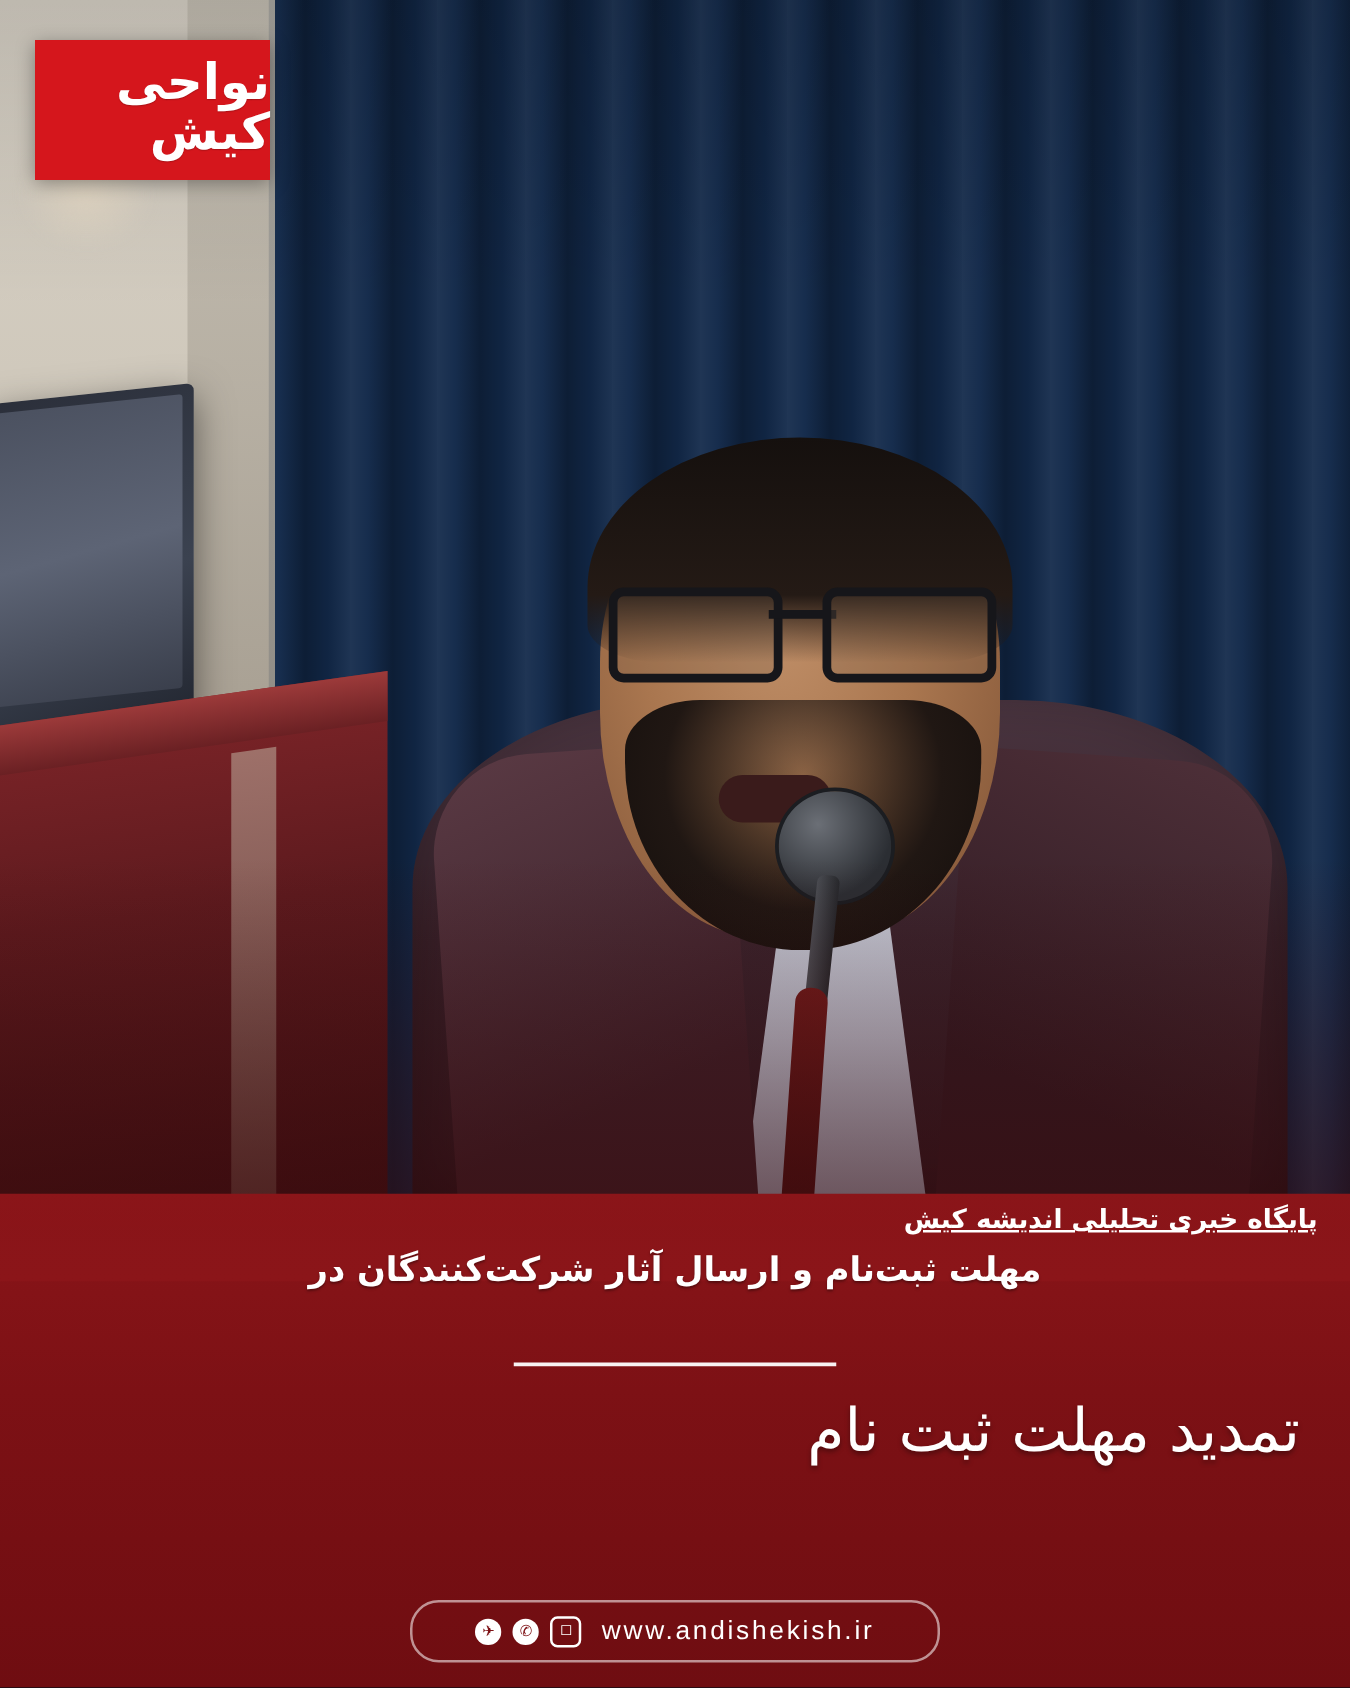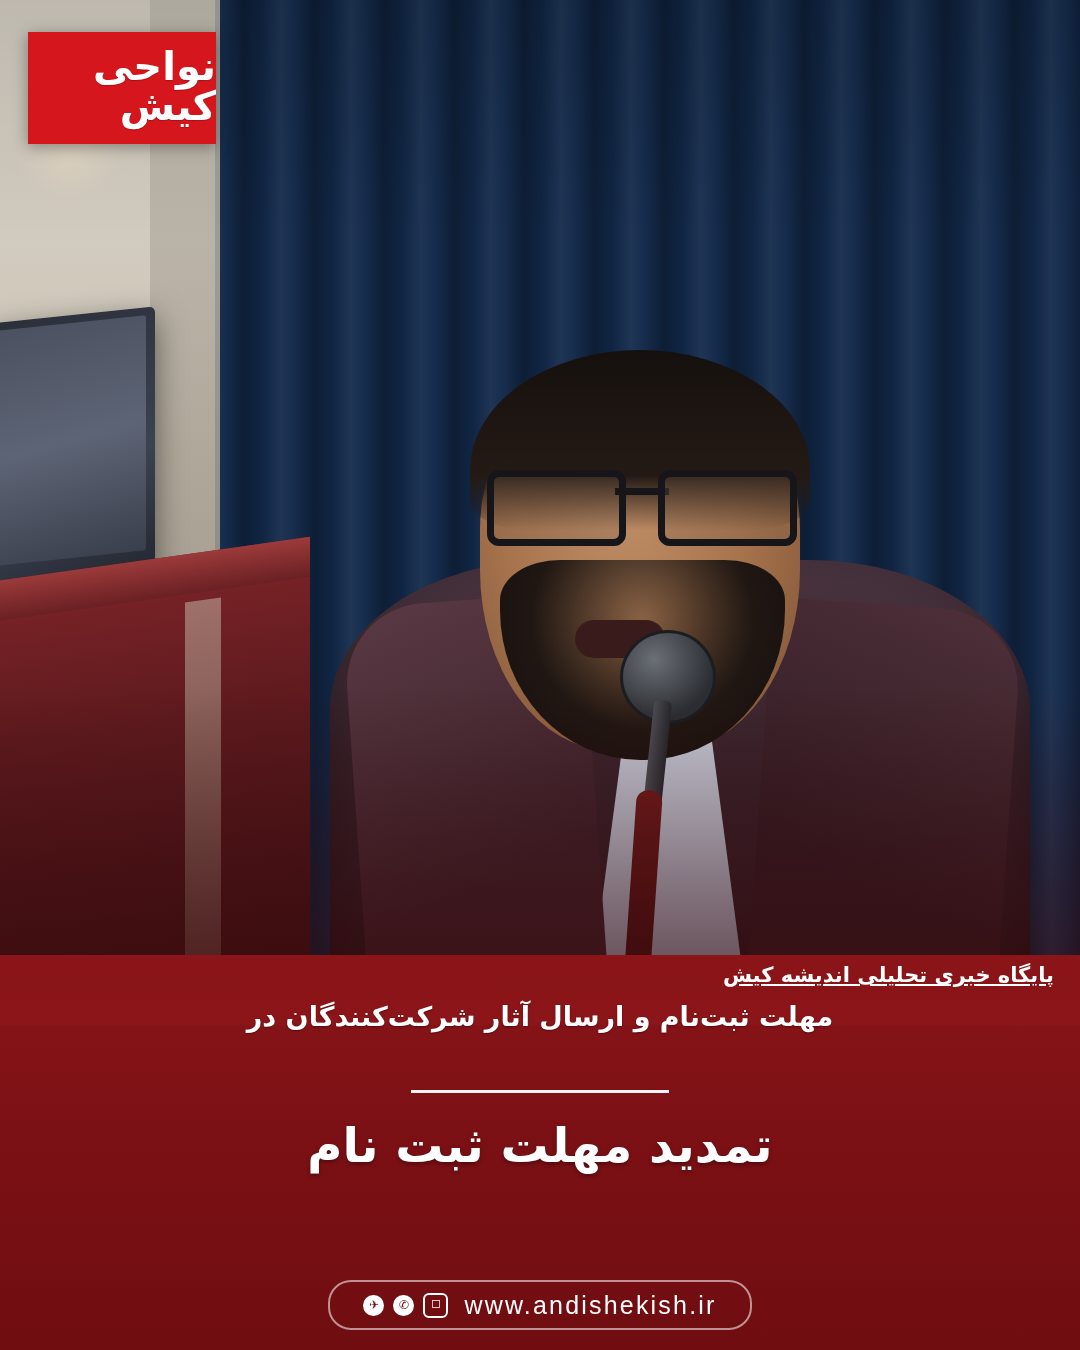--- a/index.html
+++ b/index.html
@@ -287,24 +287,23 @@
     top: 1090px;
     width: 258px;
     height: 3px;
     background: #ffffff;
     opacity: .95;
   }
   .headline {
     position: absolute;
     left: 40px; right: 40px;
     top: 1108px;
-    text-align: center;
     color: #ffffff;
     font-size: 48px;
-    font-weight: bold;
+    font-weight: normal;
     line-height: 1.55;
     text-shadow: 0 2px 4px rgba(0,0,0,.35);
   }
   .headline .l2 { display: block; }
 
   
   .footer {
     position: absolute;
     left: 50%;
     transform: translateX(-50%);
@@ -336,21 +335,21 @@
   }
   .soc-ic.sq {
     border-radius: 6px;
     background: transparent;
     border: 2px solid #fff;
     color: #fff;
     line-height: 17px;
   }
   .url {
     color: #ffffff;
-    font-size: 25px;
+    font-size: 21px;
     letter-spacing: 2.2px;
     font-family: "Liberation Sans", sans-serif;
   }
 </style>
 </head>
 <body>
 
 <div class="poster">
 
   <div class="photo">

